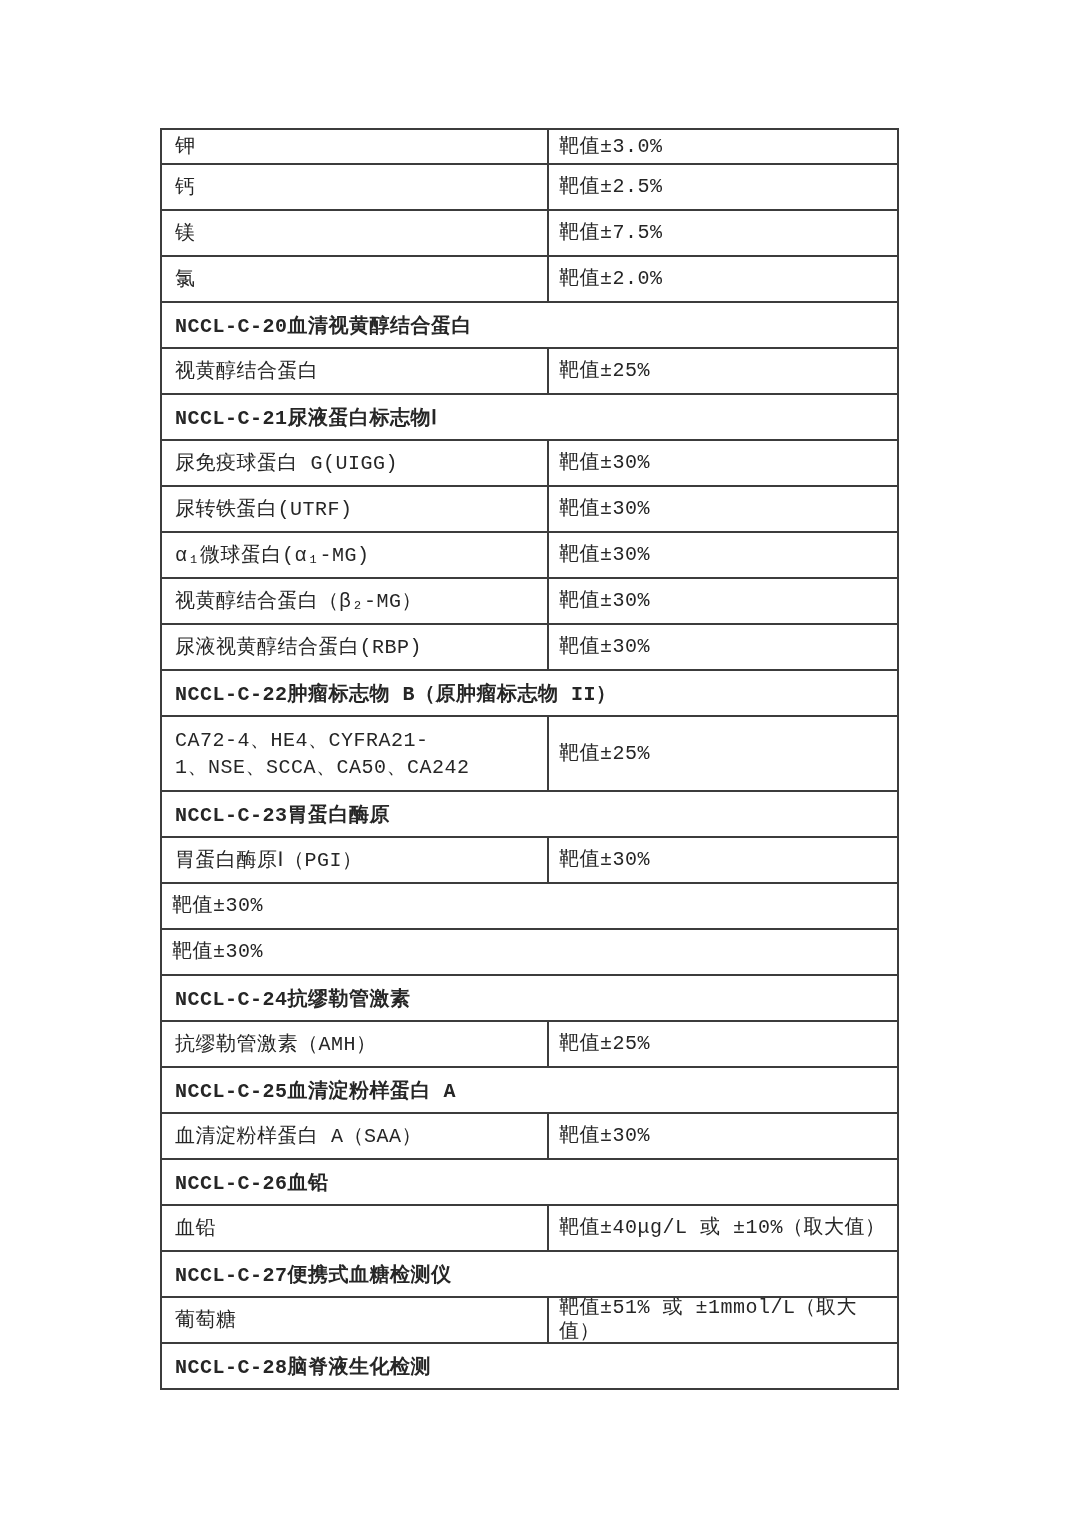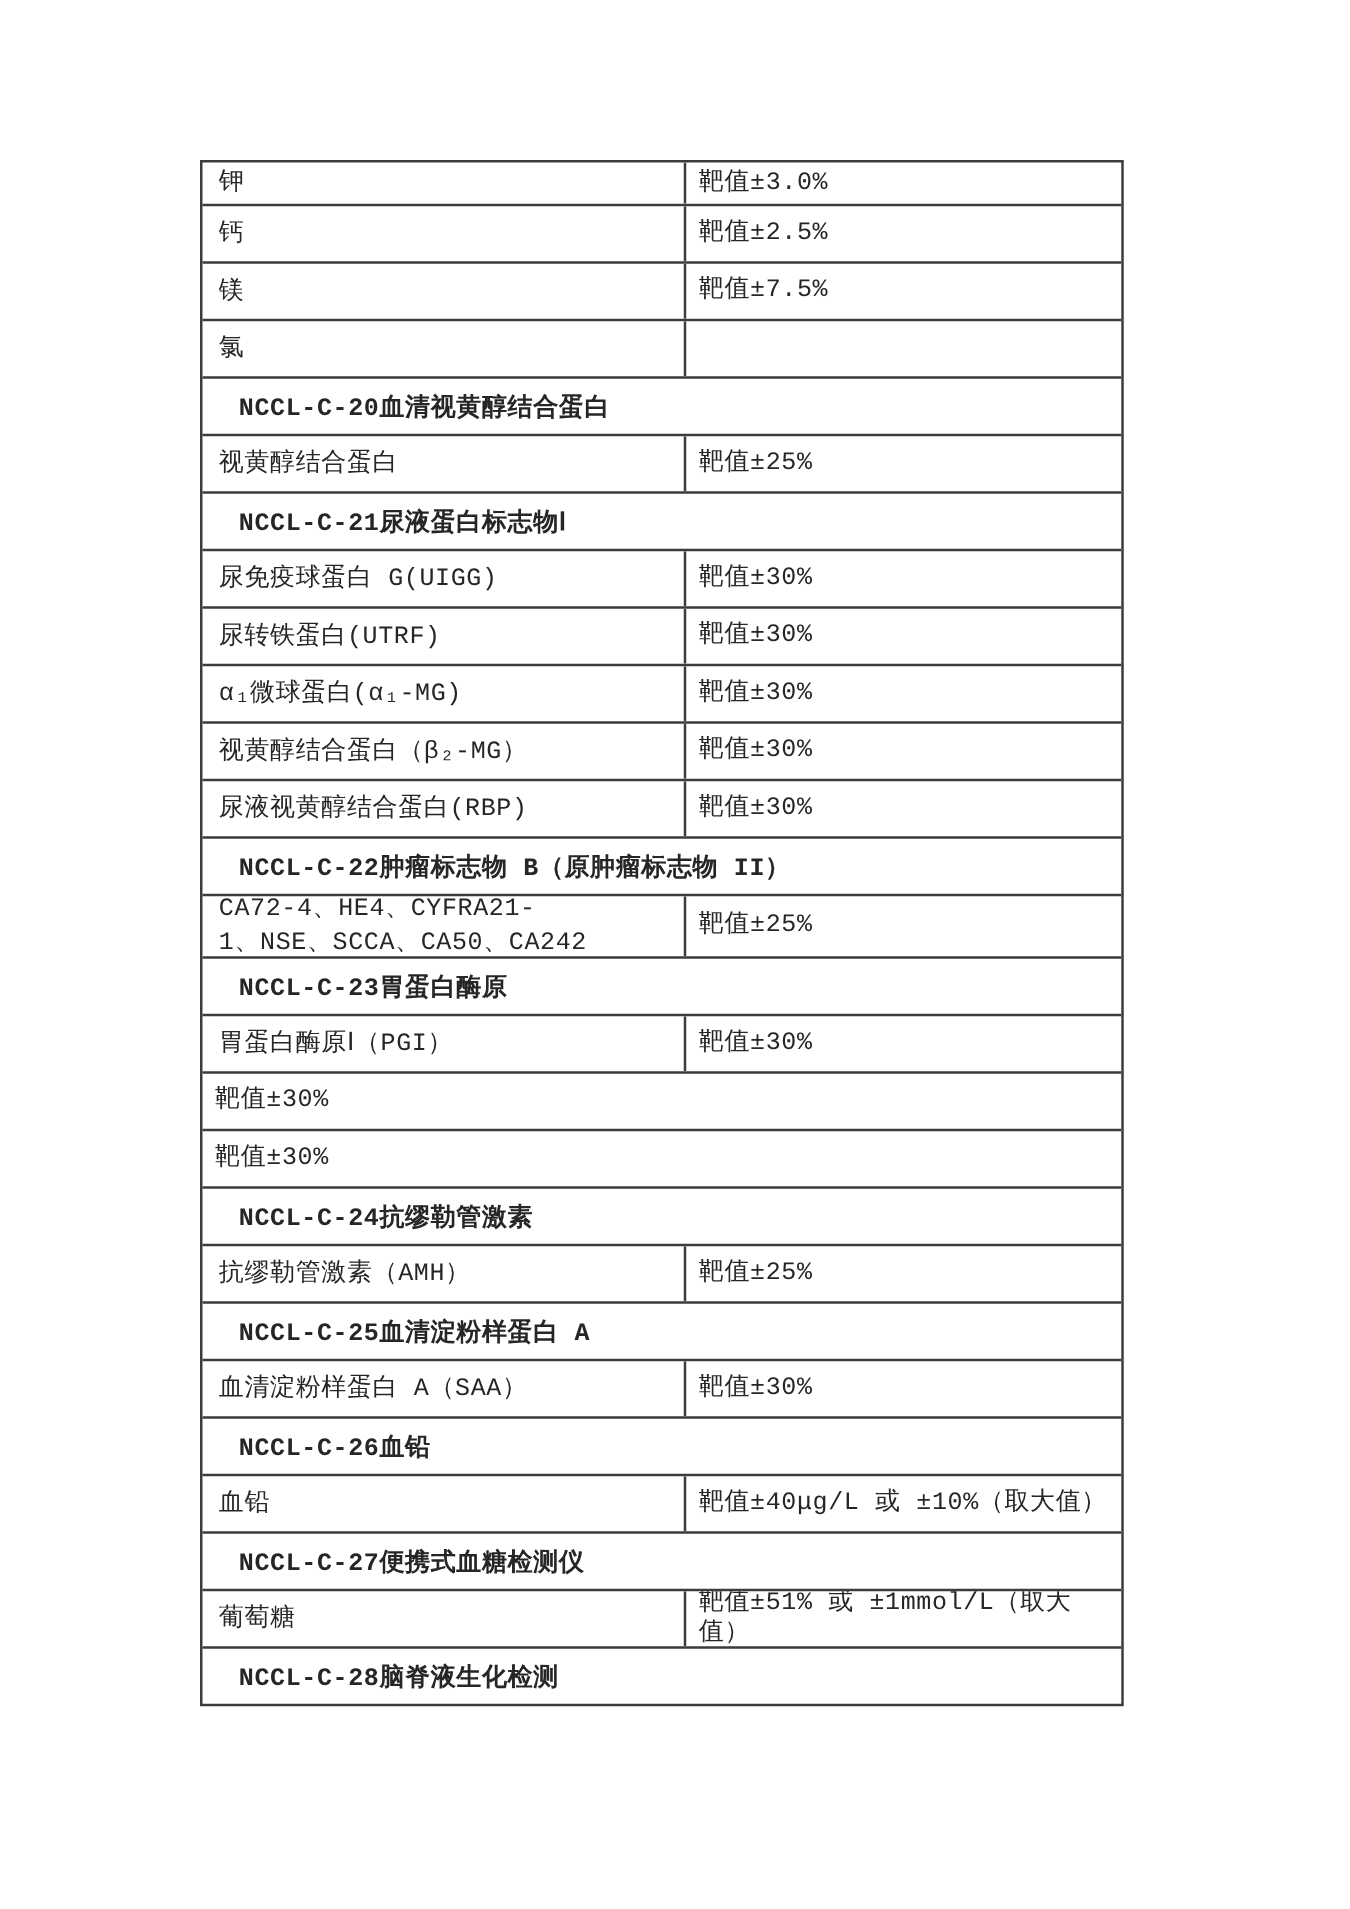--- a/index.html
+++ b/index.html
@@ -32,21 +32,21 @@
     display: flex;
     align-items: stretch;
     height: 46px;
     box-sizing: border-box;
     overflow: hidden;
   }
   .row + .row {
     border-top: 2px solid #3c3c3c;
   }
   .row.first { height: 33px; }
-  .row.tall  { height: 50px; }
+  .row.tall  { height: 75px; }
   .cell {
     box-sizing: border-box;
     font-size: 20px;
     letter-spacing: 0.5px;
     display: flex;
     align-items: center;
   }
   .analyte-cell {
     width: 387px;
     border-right: 2px solid #3c3c3c;
@@ -59,21 +59,20 @@
     flex: 1;
     padding-left: 10px;
     padding-right: 6px;
     line-height: 24px;
     font-family: Liberation Mono, monospace;
   }
   .section-cell {
     flex: 1;
     padding-left: 13px;
     font-weight: bold;
-    margin-left: 16px;
   }
 </style>
 </head>
 <body>
 
 <div class="page">
   <div class="criteria-table" id="criteria-table">
       <div class="row first">
         <div class="cell analyte-cell">钾</div>
         <div class="cell value-cell">靶值±3.0%</div>
@@ -81,20 +80,21 @@
       <div class="row">
         <div class="cell analyte-cell">钙</div>
         <div class="cell value-cell">靶值±2.5%</div>
       </div>
       <div class="row">
         <div class="cell analyte-cell">镁</div>
         <div class="cell value-cell">靶值±7.5%</div>
       </div>
       <div class="row">
         <div class="cell analyte-cell">氯</div>
+        <div class="cell value-cell">靶值±2.0%</div>
       </div>
       <div class="row">
         <div class="cell section-cell">NCCL-C-20血清视黄醇结合蛋白</div>
       </div>
       <div class="row">
         <div class="cell analyte-cell">视黄醇结合蛋白</div>
         <div class="cell value-cell">靶值±25%</div>
       </div>
       <div class="row">
         <div class="cell section-cell">NCCL-C-21尿液蛋白标志物Ⅰ</div>

